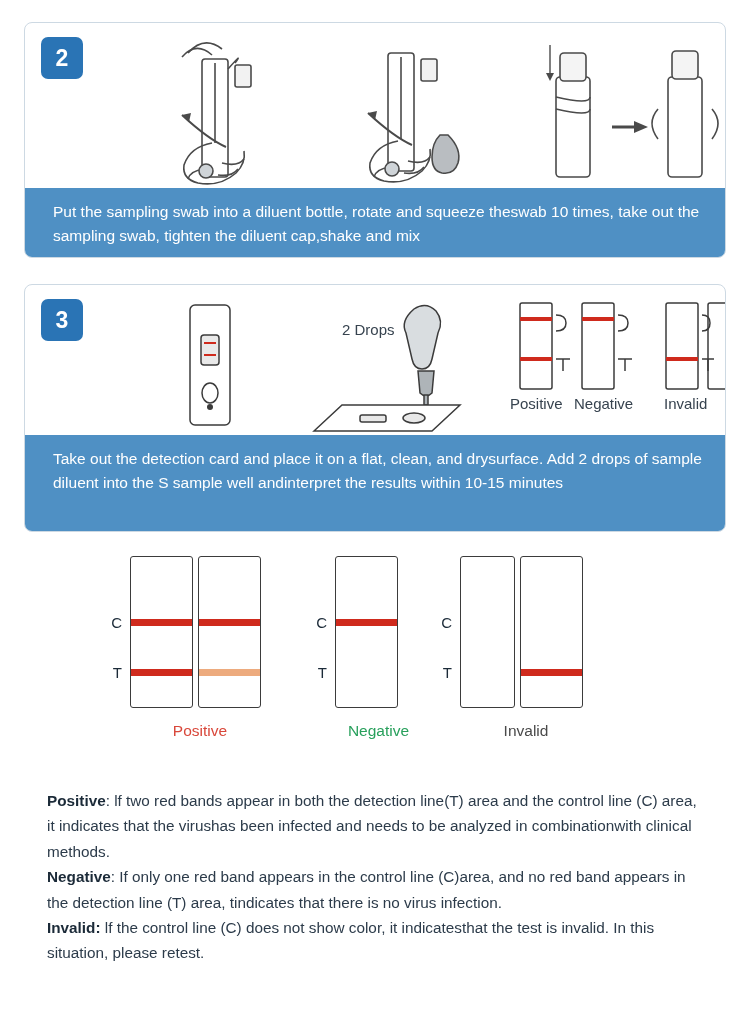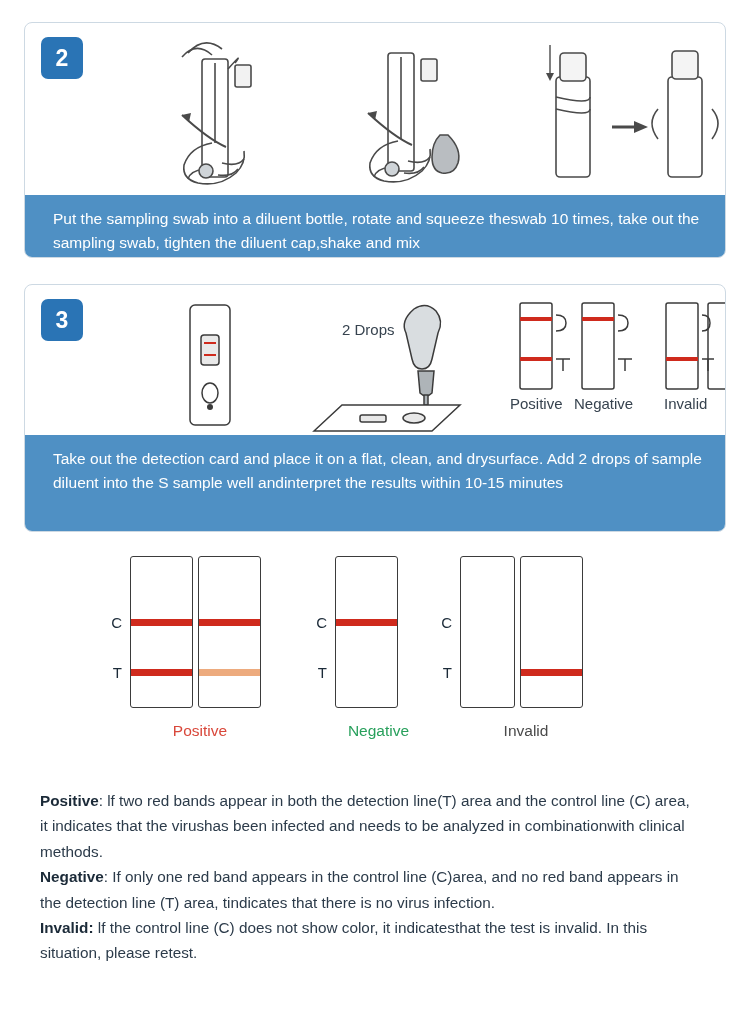--- a/index.html
+++ b/index.html
@@ -66,21 +66,21 @@
     left: 0;
     right: 0;
     bottom: 0;
     background: #4f90c4;
     color: #ffffff;
     font-size: 15.5px;
     line-height: 1.55;
     padding: 12px 22px 12px 28px;
     box-sizing: border-box;
   }
-  #step2 .caption { height: 62px; }
+  #step2 .caption { height: 69px; }
   #step3 .caption { height: 96px; }
 
   
   .results {
     position: absolute;
     left: 0;
     top: 556px;
     width: 750px;
     height: 220px;
   }
@@ -133,21 +133,21 @@
     text-align: center;
     font-size: 15.5px;
   }
   .label-positive { color: #d9473a; }
   .label-negative { color: #28a05c; }
   .label-invalid  { color: #4a4a4a; }
 
   
   .legend {
     position: absolute;
-    left: 40px;
+    left: 47px;
     top: 788px;
     width: 655px;
     font-size: 15.3px;
     line-height: 1.66;
     color: #2c3b4a;
   }
   .legend p { margin: 0; }
   .legend b { color: #1b2a38; }
 
   

